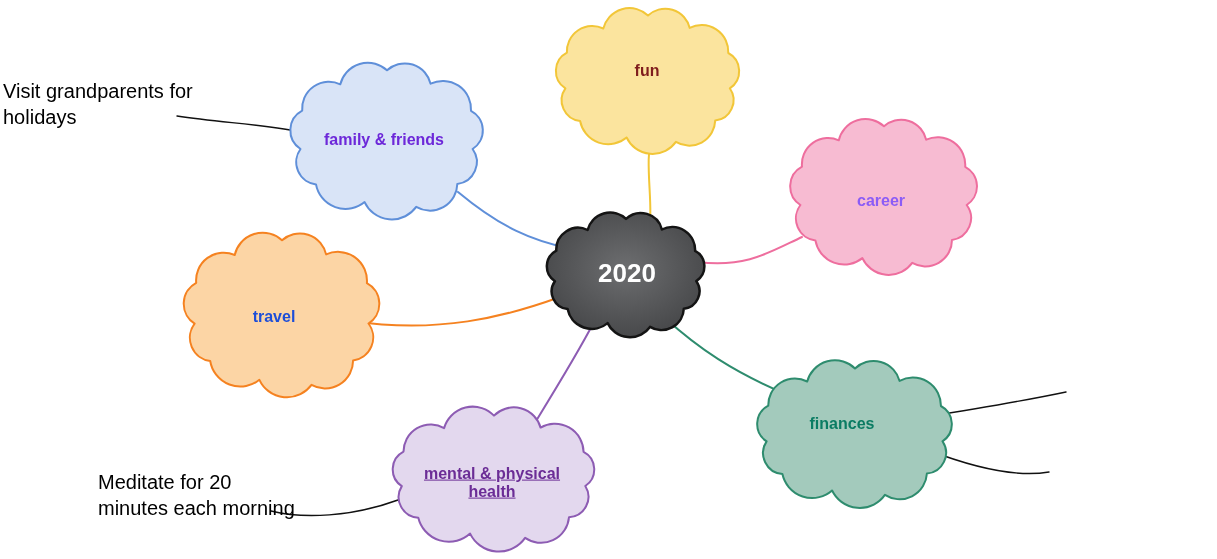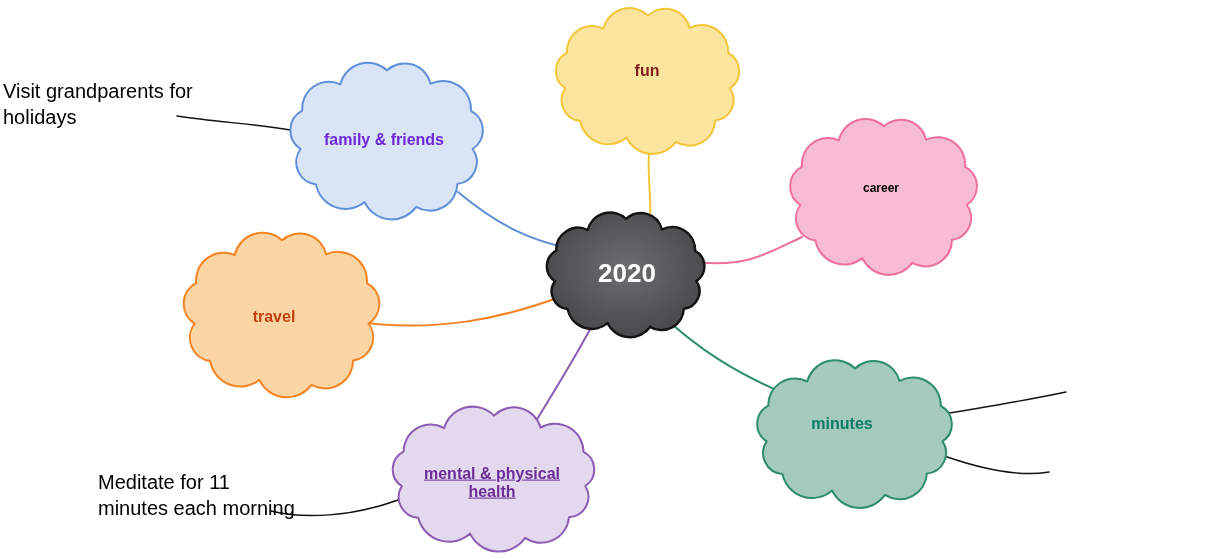--- a/index.html
+++ b/index.html
@@ -48,24 +48,24 @@
       <path d="M 884.0 126.3 A 25.7 25.7 0 0 1 926.2 139.7 A 27.6 27.6 0 0 1 965.2 166.8 A 22.1 22.1 0 0 1 966.7 205.0 A 22.0 22.0 0 0 1 952.0 239.9 A 26.6 26.6 0 0 1 912.2 262.9 A 29.0 29.0 0 0 1 862.4 258.1 A 29.2 29.2 0 0 1 815.4 240.4 A 22.2 22.2 0 0 1 800.4 205.0 A 22.3 22.3 0 0 1 802.0 166.6 A 26.2 26.2 0 0 1 838.8 140.3 A 27.4 27.4 0 0 1 884.0 126.3 Z" fill="#f7bbd2" stroke="#ee6e9e" stroke-width="2" stroke-linejoin="round"></path>
       <path d="M 282.0 240.2 A 26.9 26.9 0 0 1 326.1 254.4 A 29.0 29.0 0 0 1 366.9 283.1 A 23.4 23.4 0 0 1 368.5 323.5 A 23.3 23.3 0 0 1 353.1 360.6 A 27.9 27.9 0 0 1 311.5 384.9 A 30.4 30.4 0 0 1 259.4 379.8 A 30.5 30.5 0 0 1 210.2 361.0 A 23.5 23.5 0 0 1 194.6 323.6 A 23.7 23.7 0 0 1 196.2 282.8 A 27.6 27.6 0 0 1 234.7 255.0 A 28.7 28.7 0 0 1 282.0 240.2 Z" fill="#fcd5a5" stroke="#f58220" stroke-width="2" stroke-linejoin="round"></path>
       <path d="M 494.0 415.6 A 27.9 27.9 0 0 1 540.6 427.6 A 28.7 28.7 0 0 1 583.6 451.9 A 19.8 19.8 0 0 1 585.3 486.0 A 20.5 20.5 0 0 1 569.0 517.3 A 28.1 28.1 0 0 1 525.1 537.9 A 32.0 32.0 0 0 1 470.1 533.6 A 31.5 31.5 0 0 1 418.3 517.7 A 20.7 20.7 0 0 1 401.8 486.1 A 20.0 20.0 0 0 1 403.5 451.6 A 27.2 27.2 0 0 1 444.1 428.1 A 29.8 29.8 0 0 1 494.0 415.6 Z" fill="#e3d8ee" stroke="#8d5cb3" stroke-width="2" stroke-linejoin="round"></path>
       <path d="M 855.0 368.5 A 26.9 26.9 0 0 1 899.6 380.9 A 28.0 28.0 0 0 1 940.9 406.0 A 20.5 20.5 0 0 1 942.5 441.3 A 20.8 20.8 0 0 1 926.9 473.6 A 27.3 27.3 0 0 1 884.9 494.9 A 30.7 30.7 0 0 1 832.1 490.5 A 30.4 30.4 0 0 1 782.4 474.0 A 21.0 21.0 0 0 1 766.6 441.4 A 20.7 20.7 0 0 1 768.3 405.7 A 26.6 26.6 0 0 1 807.2 381.5 A 28.7 28.7 0 0 1 855.0 368.5 Z" fill="#a3cabc" stroke="#2e8c6e" stroke-width="2" stroke-linejoin="round"></path>
       <path d="M 626.0 218.9 A 21.7 21.7 0 0 1 661.9 229.5 A 22.9 22.9 0 0 1 695.1 250.9 A 17.5 17.5 0 0 1 696.3 281.1 A 17.6 17.6 0 0 1 683.8 308.7 A 22.3 22.3 0 0 1 650.0 326.9 A 24.7 24.7 0 0 1 607.6 323.1 A 24.6 24.6 0 0 1 567.6 309.1 A 17.8 17.8 0 0 1 554.9 281.2 A 17.7 17.7 0 0 1 556.3 250.7 A 21.8 21.8 0 0 1 587.6 230.0 A 23.2 23.2 0 0 1 626.0 218.9 Z" fill="url(#gradCenter)" stroke="#141414" stroke-width="2.5" stroke-linejoin="round"></path>
     </svg>
   <div id="labels">
       <div class="node-label" style="left: 627px; top: 274px; font-size: 26px; color: rgb(255, 255, 255);">2020</div>
       <div class="node-label" style="left: 647px; top: 71px; font-size: 16px; color: #7f1d1d;">fun</div>
       <div class="node-label" style="left: 384px; top: 140px; font-size: 16px; color: #6d28d9;">family &amp; friends</div>
-      <div class="node-label" style="left: 881px; top: 189px; font-size: 12px; color: #000000;">career</div>
-      <div class="node-label" style="left: 274px; top: 317px; font-size: 16px; color: #c2410c;">travel</div>
+      <div class="node-label" style="left: 881px; top: 201px; font-size: 16px; color: #8b5cf6;">career</div>
+      <div class="node-label" style="left: 274px; top: 317px; font-size: 16px; color: #1d4ed8;">travel</div>
       <div class="node-label" style="left: 492px; top: 483px; font-size: 16px; color: rgb(107, 45, 150); text-decoration: underline;">mental &amp; physical
 health</div>
-      <div class="node-label" style="left: 842px; top: 424px; font-size: 16px; color: rgb(11, 124, 99);">minutes</div>
+      <div class="node-label" style="left: 842px; top: 424px; font-size: 16px; color: rgb(11, 124, 99);">finances</div>
     </div>
 
   <div class="ann" id="ann-grandparents">Visit grandparents for
 holidays</div>
-  <div class="ann" id="ann-meditate">Meditate for 11
+  <div class="ann" id="ann-meditate">Meditate for 20
 minutes each morning</div>
 </div>
 
 </body></html>

